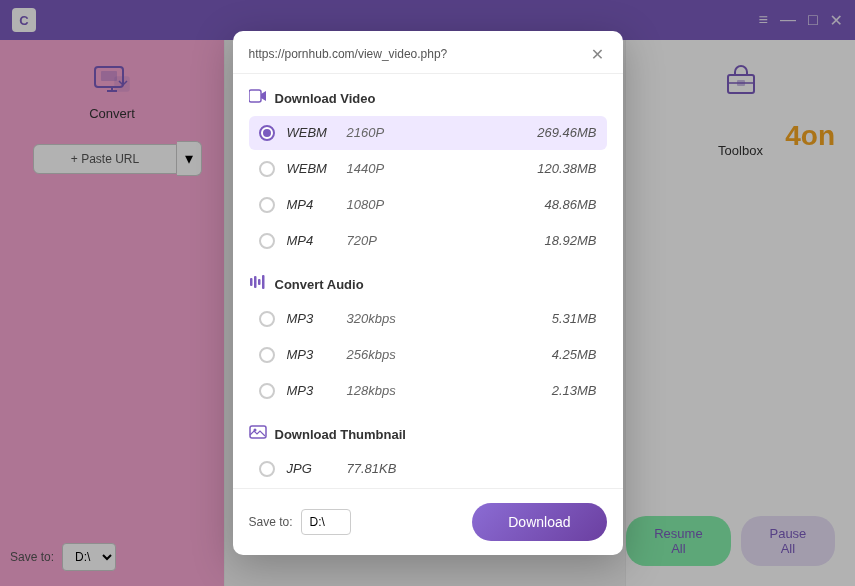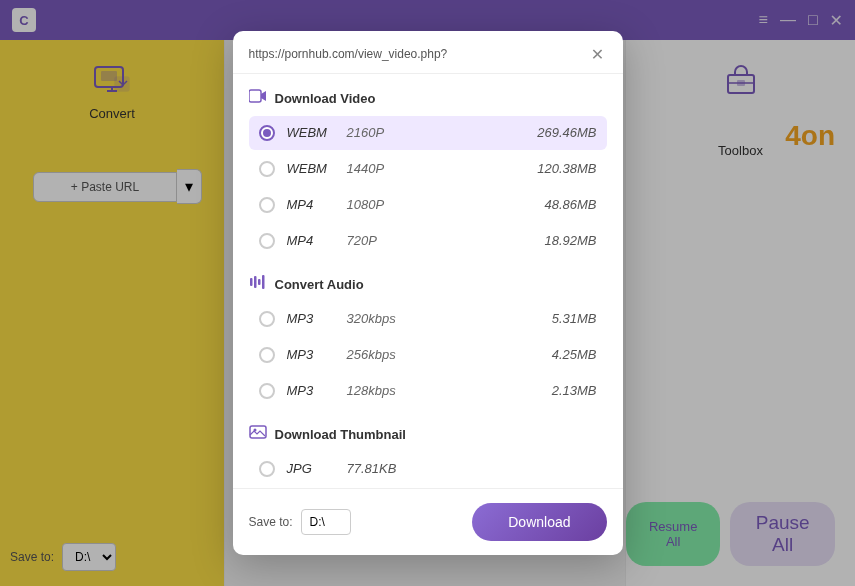--- a/index.html
+++ b/index.html
@@ -54,27 +54,26 @@
       cursor: pointer;
       opacity: 0.85;
     }
 
     .app-sidebar {
       position: absolute;
       left: 0;
       top: 40px;
       bottom: 0;
       width: 225px;
-      background: #fde047;
+      background: #f9a8d4;
       display: flex;
       flex-direction: column;
       align-items: center;
       padding-top: 20px;
       border-right: 1px solid #eee;
-      gap: 28px;
     }
 
     .sidebar-convert {
       display: flex;
       flex-direction: column;
       align-items: center;
       gap: 6px;
       cursor: pointer;
     }
 
@@ -173,21 +172,21 @@
       font-size: 13px;
       color: #7c5cbf;
       cursor: pointer;
     }
 
     .btn-pause {
       background: #e8e0f7;
       border: none;
       border-radius: 20px;
       padding: 10px 22px;
-      font-size: 19px;
+      font-size: 13px;
       color: #7c5cbf;
       cursor: pointer;
     }
 
     .save-bar {
       position: absolute;
       bottom: 15px;
       left: 10px;
       display: flex;
       align-items: center;

